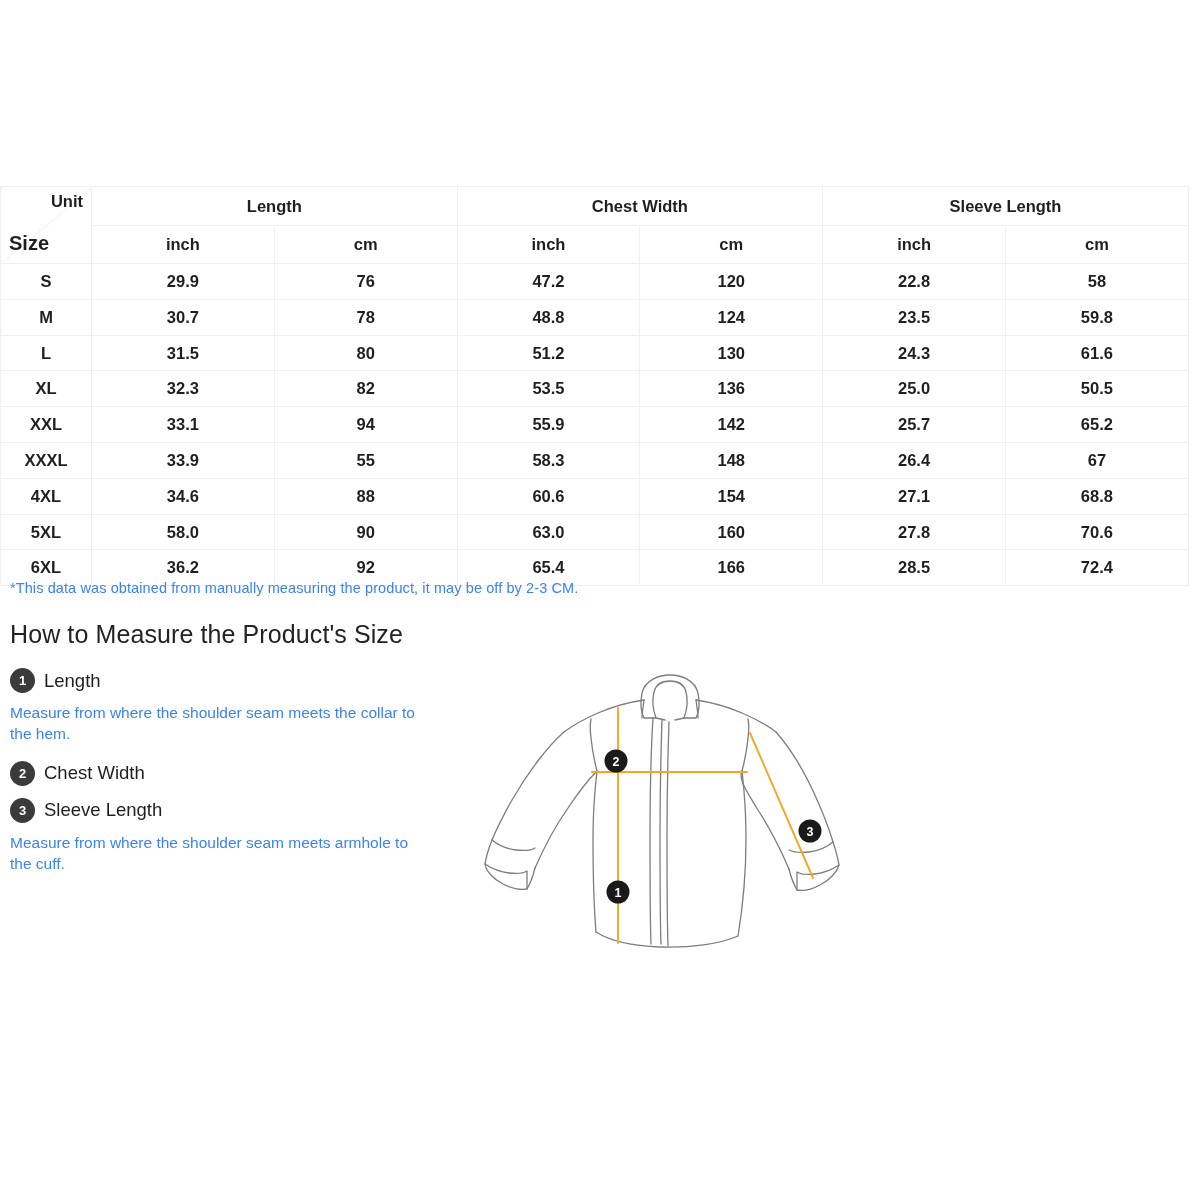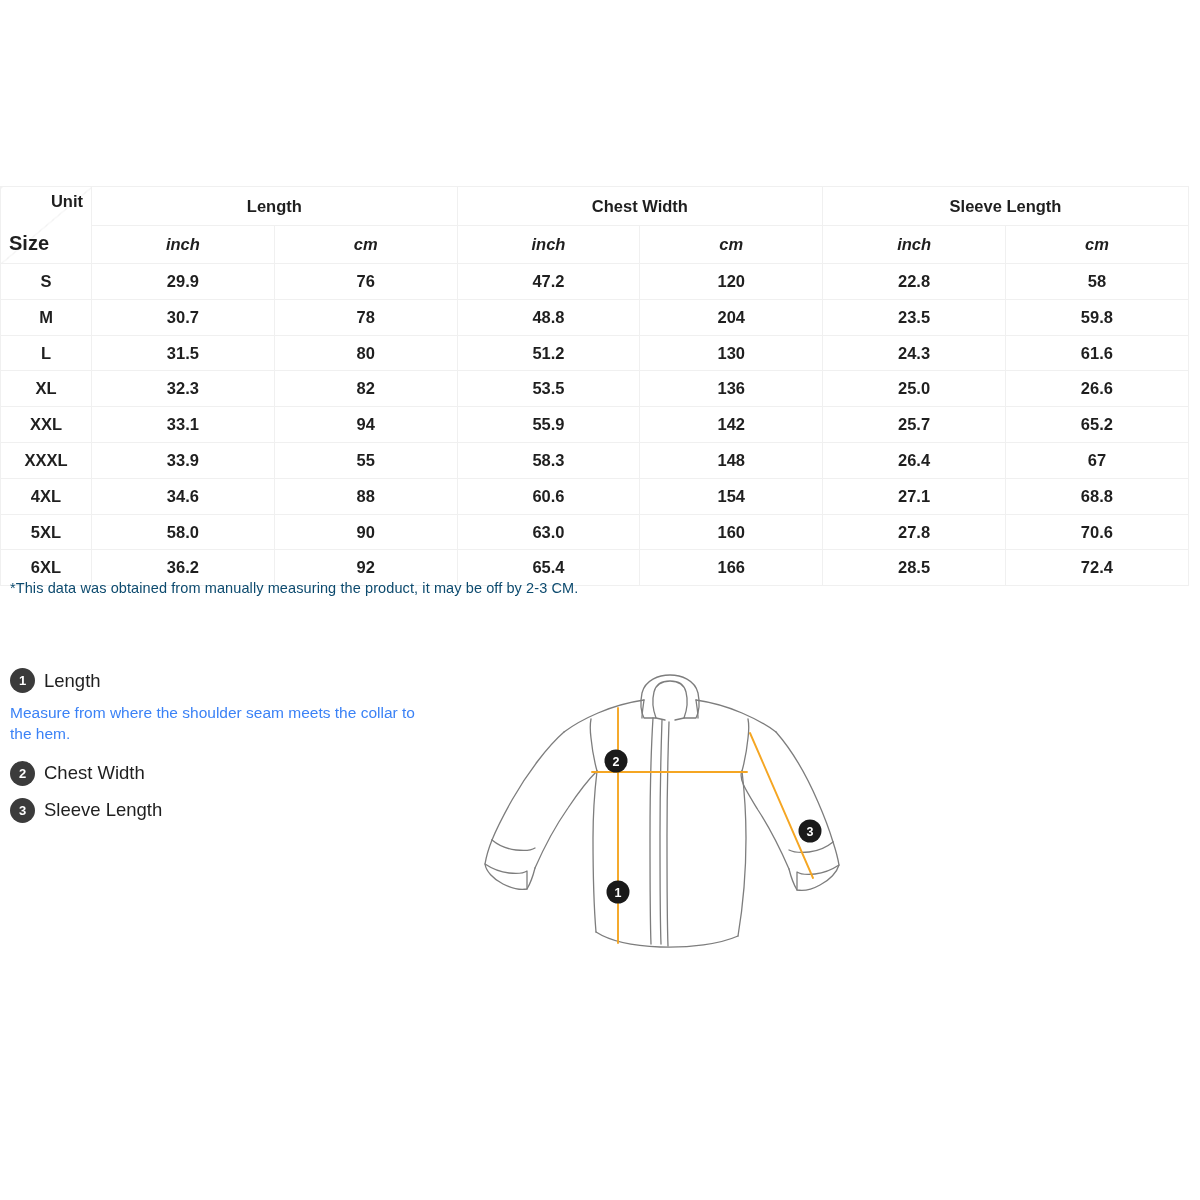--- a/index.html
+++ b/index.html
@@ -34,21 +34,21 @@
     text-align: center;
     vertical-align: middle;
     font-weight: bold;
     font-size: 16.5px;
     color: #1f1f1f;
     padding: 0;
     height: 34.8px;
     line-height: 34.8px;
   }
   table.size-table tr:first-child th { height: 38px; line-height: 38px; }
-  table.size-table tr.subhead th { height: 37px; line-height: 37px; font-style: italic; }
+  table.size-table tr.subhead th { height: 37px; line-height: 37px; }
   
   col.c-size   { width: 91px; }
   col.c-num    { width: 182.8px; }
 
   
   th.corner {
     position: relative;
     padding: 0;
     height: 75px;
     background:
@@ -69,21 +69,21 @@
     font-size: 17px;
     font-weight: bold;
     border-bottom-color: #f0f0f0;
   }
 
   
   .footnote {
     position: absolute;
     left: 10px; top: 580px;
     font-size: 14.5px;
-    color: #0c4a6e;
+    color: #3b82f6;
     letter-spacing: 0.1px;
   }
 
   
   .howto-title {
     position: absolute;
     left: 10px; top: 620px;
     font-size: 25px;
     font-weight: 400;
     color: #232323;
@@ -179,41 +179,41 @@
           <td>47.2</td>
           <td>120</td>
           <td>22.8</td>
           <td>58</td>
         </tr>
         <tr>
           <td>M</td>
           <td>30.7</td>
           <td>78</td>
           <td>48.8</td>
-          <td>204</td>
+          <td>124</td>
           <td>23.5</td>
           <td>59.8</td>
         </tr>
         <tr>
           <td>L</td>
           <td>31.5</td>
           <td>80</td>
           <td>51.2</td>
           <td>130</td>
           <td>24.3</td>
           <td>61.6</td>
         </tr>
         <tr>
           <td>XL</td>
           <td>32.3</td>
           <td>82</td>
           <td>53.5</td>
           <td>136</td>
           <td>25.0</td>
-          <td>26.6</td>
+          <td>50.5</td>
         </tr>
         <tr>
           <td>XXL</td>
           <td>33.1</td>
           <td>94</td>
           <td>55.9</td>
           <td>142</td>
           <td>25.7</td>
           <td>65.2</td>
         </tr>
@@ -252,20 +252,21 @@
           <td>166</td>
           <td>28.5</td>
           <td>72.4</td>
         </tr>
       </tbody>
     </table>
   </div>
 
   <div class="footnote">*This data was obtained from manually measuring the product, it may be off by 2-3 CM.</div>
 
+  <div class="howto-title">How to Measure the Product's Size</div>
 
   <div class="instructions">
 
     <div class="instr-item">
       <div class="instr-head">
         <span class="badge">1</span>
         <span class="instr-label">Length</span>
       </div>
       <p class="instr-text">Measure from where the shoulder seam meets the collar to the hem.</p>
     </div>
@@ -275,20 +276,21 @@
         <span class="badge">2</span>
         <span class="instr-label">Chest Width</span>
       </div>
     </div>
 
     <div class="instr-item">
       <div class="instr-head">
         <span class="badge">3</span>
         <span class="instr-label">Sleeve Length</span>
       </div>
+      <p class="instr-text">Measure from where the shoulder seam meets armhole to the cuff.</p>
     </div>
 
   </div>
 
   <div class="illustration">
     <svg viewBox="0 0 400 330" xmlns="http://www.w3.org/2000/svg">
       <g fill="none" stroke="#7d7d7d" stroke-width="1.3" stroke-linecap="round" stroke-linejoin="round">
 
         <path d="M172,33 C175,20 189,15 200,15 C211,15 225,20 228,33
                  C230,43 229,52 226,58 L214,58

